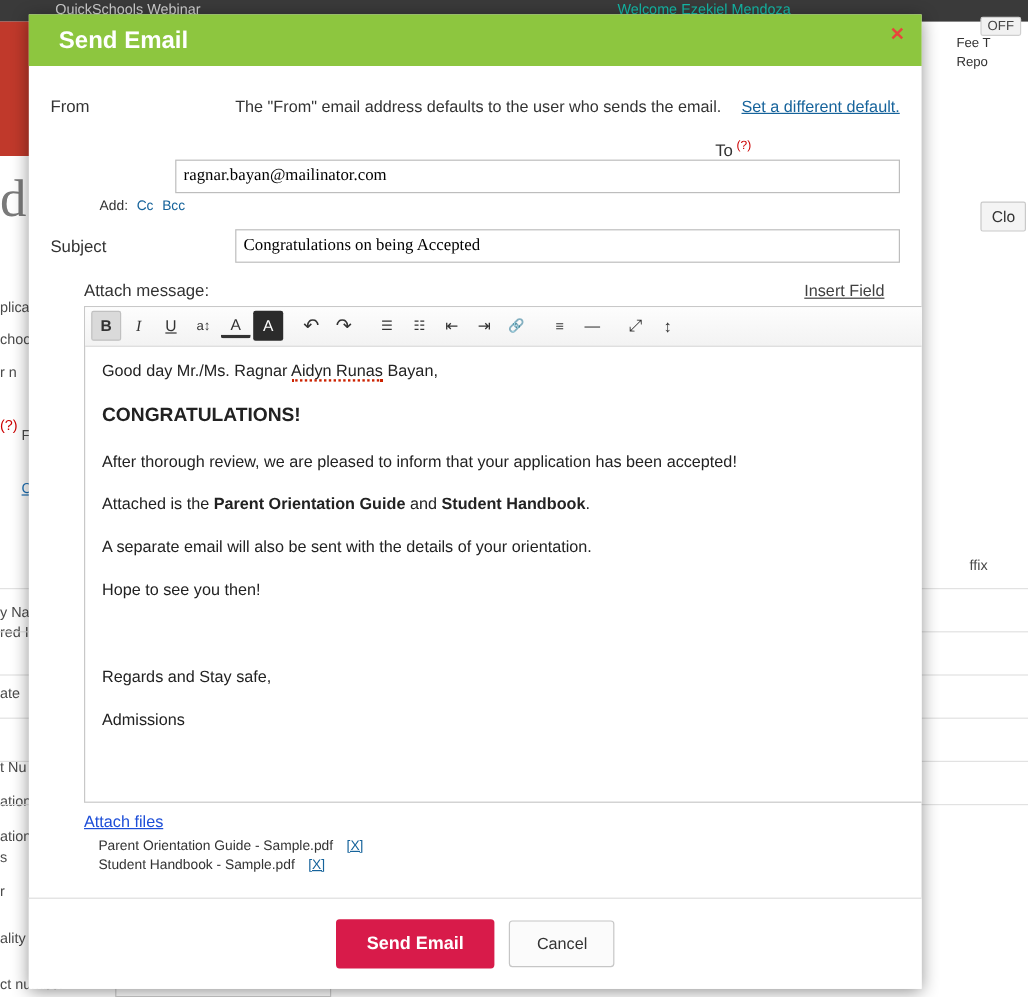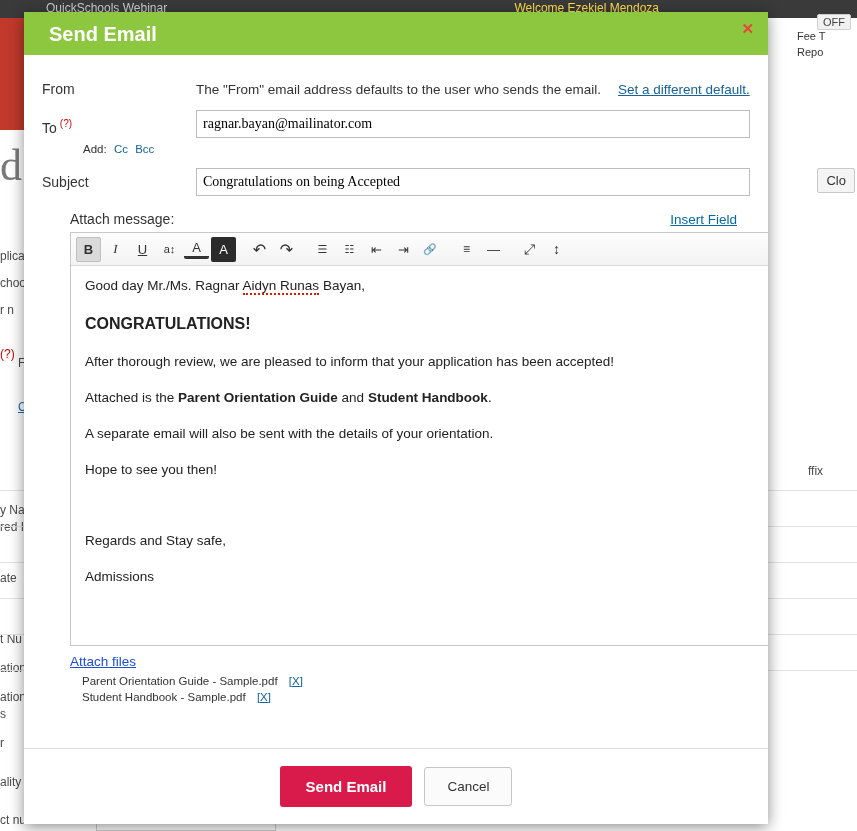--- a/index.html
+++ b/index.html
@@ -11,21 +11,21 @@
   }
   body { background: #ffffff; position: relative; }
 
   
   .bg-root { position: absolute; inset: 0; background: #ffffff; }
   .bg-topbar {
     position: absolute; top: 0; left: 0; right: 0; height: 18px;
     background: #3a3a3a; color: #d8d8d8; font-size: 12px;
   }
   .bg-topbar .tb-left { position: absolute; left: 46px; top: 1px; font-size: 12px; color: #cfcfcf; }
-  .bg-topbar .tb-right { position: absolute; right: 198px; top: 1px; font-size: 12px; color: #fde047; margin-left: 32px; }
+  .bg-topbar .tb-right { position: absolute; right: 198px; top: 1px; font-size: 12px; color: #14b8a6; margin-left: 32px; }
   .bg-offbtn {
     position: absolute; right: 6px; top: 14px; font-size: 11px; color: #444;
     background: #f1f1f1; border: 1px solid #cfcfcf; padding: 1px 5px; border-radius: 2px;
   }
   .bg-red-block {
     position: absolute; left: 0; top: 18px; width: 26px; height: 112px;
     background: #c0392b;
   }
   .bg-logo-text {
     position: absolute; left: 0px; top: 140px; font-size: 44px; color: #7a7a7a;
@@ -87,41 +87,41 @@
 
   .row-from {
     display: flex; align-items: baseline; padding-top: 25px;
   }
   .lbl {
     width: 154px; font-size: 14px; color: #333; flex: 0 0 auto;
   }
   .from-text { font-size: 13.5px; color: #333; }
   .link { color: #16639b; text-decoration: underline; cursor: pointer; font-size: 13.5px; }
 
-  .row-to { display: flex; align-items: center; margin-top: 12px; }
+  .row-to { display: flex; align-items: flex-end; margin-top: 12px; flex-direction: column; }
   .lbl-to { width: 154px; flex: 0 0 auto; font-size: 14px; color: #333; padding-top: 6px; }
   .sup { color: #cc0000; font-size: 10px; vertical-align: super; margin-left: 3px; }
   .field {
     width: 604px; height: 28px; border: 1px solid #bdbdbd; background: #fff;
     font-size: 14px; color: #000; padding: 3px 6px;
     font-family: "Liberation Serif", serif;
   }
   .addline {
     margin-left: 41px; margin-top: 5px; font-size: 11.5px; color: #333;
   }
   .addline a { color: #16639b; text-decoration: none; margin-left: 4px; cursor: pointer; }
 
   .row-subject { display: flex; align-items: center; margin-top: 13px; }
 
   .msg-label-row {
     display: flex; align-items: baseline; justify-content: space-between;
     margin-top: 15px; padding-right: 13px;
   }
   .msg-label { font-size: 14px; color: #333; margin-left: 28px; }
-  .insert-field { color: #0369a1; text-decoration: underline; font-size: 13.5px; cursor: pointer; }
+  .insert-field { color: #404040; text-decoration: underline; font-size: 13.5px; cursor: pointer; }
 
   .editor {
     margin: 5px 0 0 28px; width: 752px; height: 414px;
     border: 1px solid #c8c8c8; background: #fff; display: flex; flex-direction: column;
   }
   .toolbar {
     height: 33px; border-bottom: 1px solid #d8d8d8;
     background: linear-gradient(#fdfdfd,#f3f3f3);
     display: flex; align-items: center; padding-left: 5px; gap: 2px;
   }

